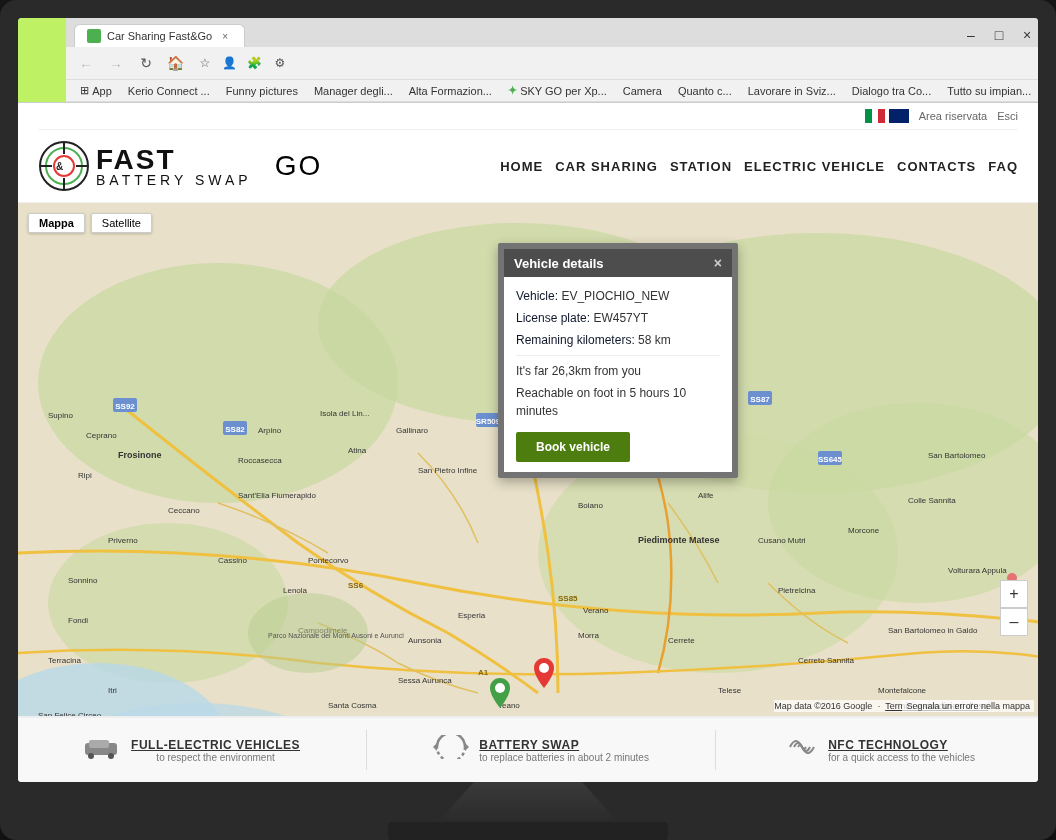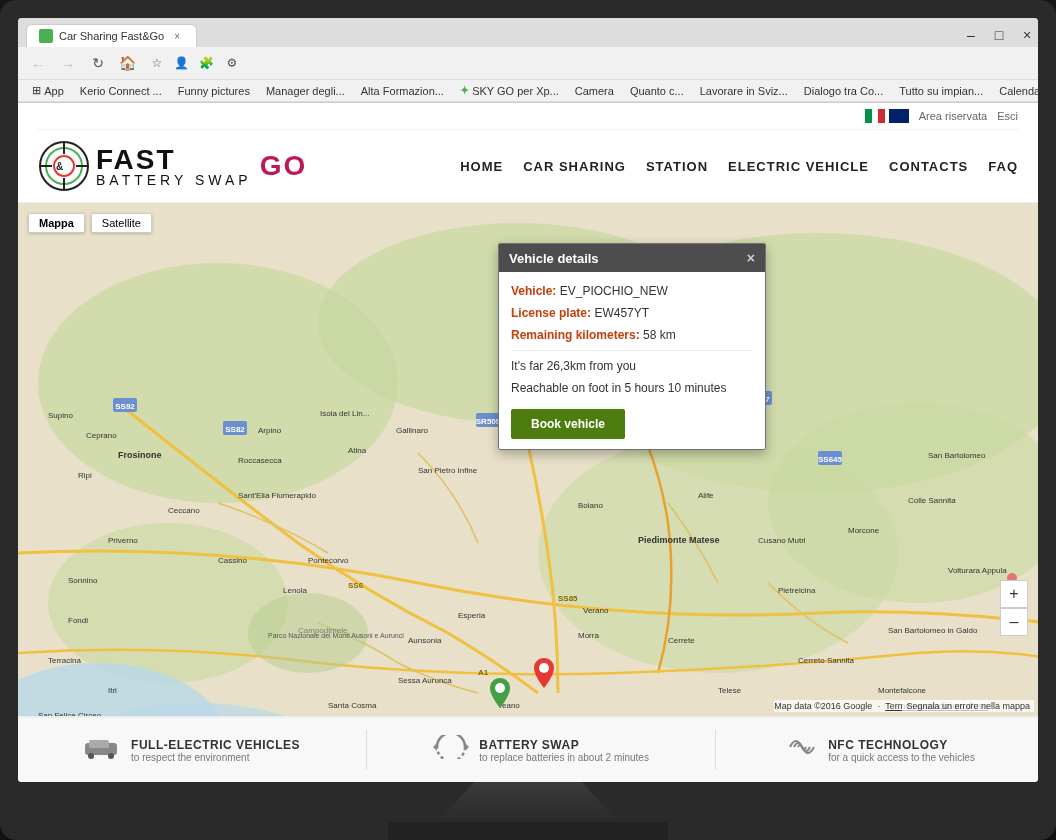--- a/index.html
+++ b/index.html
@@ -44,23 +44,24 @@
 
     .monitor-base {
       width: 280px;
       height: 18px;
       background: #222;
       border-radius: 4px;
     }
 
     
     .browser-chrome {
-      background: #a3a3a3;
+      background: #bef264;
       border-bottom: 1px solid #ccc;
       flex-shrink: 0;
+      padding-left: 48px;
     }
 
     .tab {
       background: #f1f1f1;
       border: 1px solid #ccc;
       border-bottom: none;
       border-radius: 6px 6px 0 0;
       padding: 4px 12px;
       font-size: 11px;
       color: #333;
@@ -250,21 +251,21 @@
     }
 
     .logo {
       display: flex;
       align-items: center;
       gap: 6px;
     }
 
     .nav-menu {
       display: flex;
-      gap: 20px;
+      gap: 12px;
       align-items: center;
       font-size: 13px;
       font-weight: 600;
       letter-spacing: 1px;
       color: #222;
     }
 
     .nav-menu a {
       text-decoration: none;
       color: #222;
@@ -346,23 +347,23 @@
       align-items: center;
       justify-content: center;
       cursor: pointer;
     }
 
     
     .vehicle-popup {
       position: absolute;
       top: 40px;
       left: 480px;
-      width: 268px;
+      width: 240px;
       background: #fff;
-      border: 1px solid #737373;
+      border: 6px solid #737373;
       box-shadow: 0 4px 12px rgba(0,0,0,0.3);
       z-index: 20;
       border-radius: 2px;
       font-size: 12px;
     }
 
     .popup-header {
       background: #4d4d4d;
       color: #fff;
       padding: 6px 10px;
@@ -383,22 +384,22 @@
       padding: 10px 12px;
     }
 
     .popup-row {
       margin-bottom: 4px;
       color: #333;
       line-height: 1.5;
     }
 
     .popup-label {
-      font-weight: bold;
-      color: #c2410c;
+      font-weight: normal;
+      color: #0f172a;
     }
 
     .popup-divider {
       border: none;
       border-top: 1px solid #eee;
       margin: 6px 0;
     }
 
     .book-btn {
       background: #4d7c0f;
@@ -442,25 +443,27 @@
       color: #888;
       font-size: 22px;
     }
 
     .footer-main-text {
       font-weight: bold;
       font-size: 12px;
       color: #333;
       text-transform: uppercase;
       letter-spacing: 0.5px;
+      text-decoration: underline;
     }
 
     .footer-sub-text {
       font-size: 10px;
       color: #777;
+      text-align: center;
     }
 
     .footer-divider {
       width: 1px;
       height: 40px;
       background: #ddd;
     }
 
     
     .map-attribution {
@@ -594,21 +597,21 @@
               <line x1="26" y1="2" x2="26" y2="14" stroke="#222" stroke-width="2"></line>
               <line x1="26" y1="38" x2="26" y2="50" stroke="#222" stroke-width="2"></line>
               <line x1="2" y1="26" x2="14" y2="26" stroke="#222" stroke-width="2"></line>
               <line x1="38" y1="26" x2="50" y2="26" stroke="#222" stroke-width="2"></line>
               <text x="18" y="30" font-size="10" font-weight="bold" fill="#222">&amp;</text>
             </svg>
             <div>
               <span style="font-size:28px;font-weight:900;color:#111;letter-spacing:2px;">FAST</span>
               <span style="font-size:14px;font-weight:400;color:#111;display:block;letter-spacing:4px;margin-top:-4px;">BATTERY SWAP</span>
             </div>
-            <span style="font-size:28px;font-weight:700;color:#be185d;letter-spacing:2px;margin-left:2px;">GO</span>
+            <span style="font-size:28px;font-weight:400;color:#000000;letter-spacing:2px;margin-left:17px;">GO</span>
           </div>
           <nav class="nav-menu">
             <a>HOME</a>
             <a>CAR SHARING</a>
             <a>STATION</a>
             <a>ELECTRIC VEHICLE</a>
             <a>CONTACTS</a>
             <a>FAQ</a>
           </nav>
         </div>

